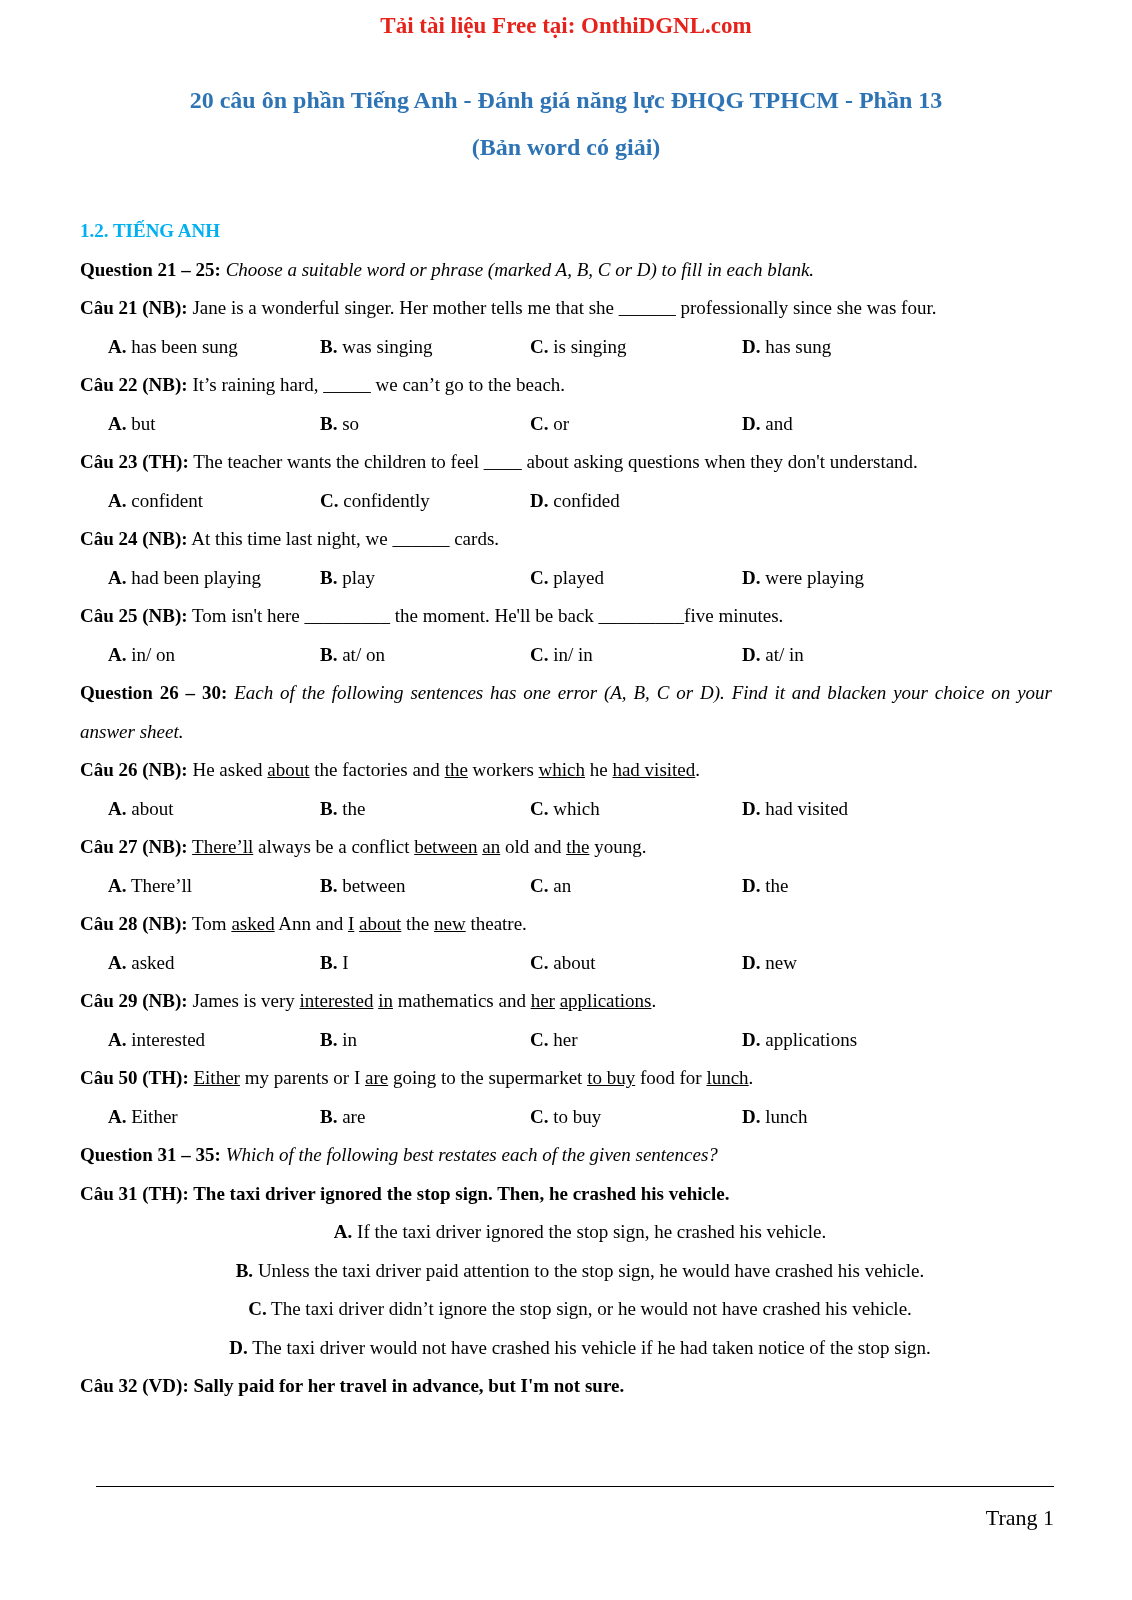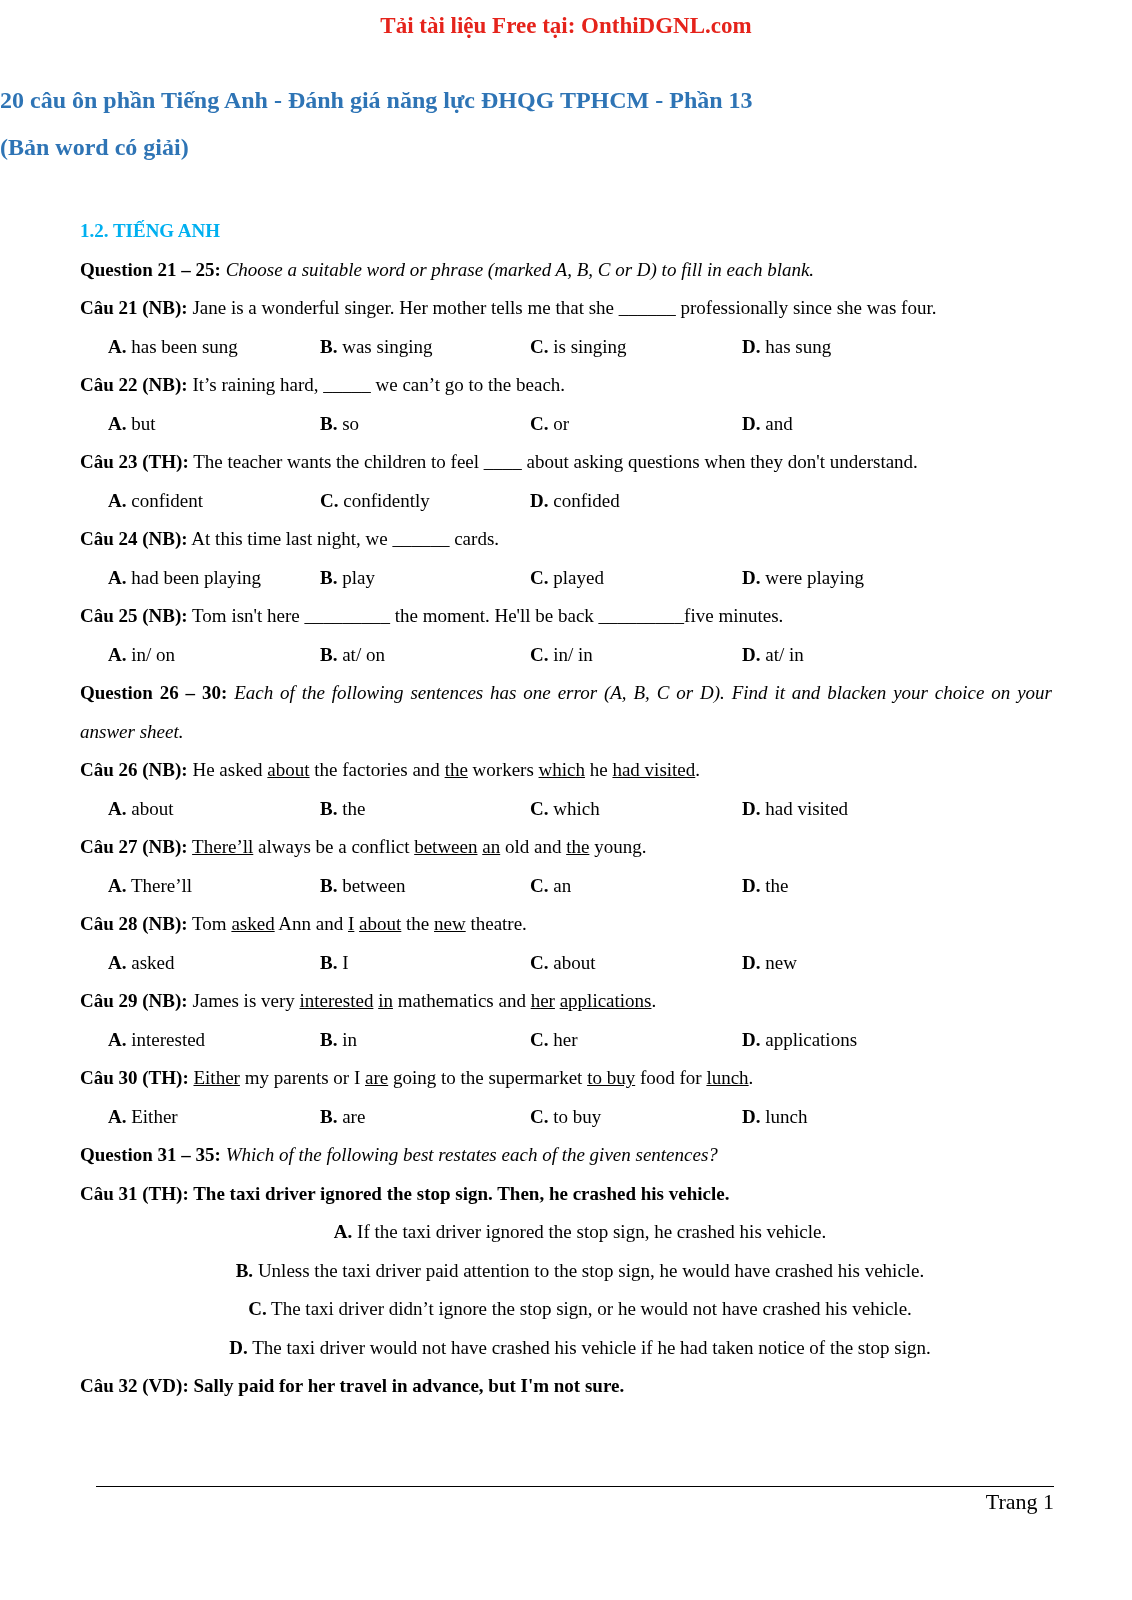--- a/index.html
+++ b/index.html
@@ -16,20 +16,21 @@
   }
   .watermark {
     text-align: center;
     font-weight: bold;
     font-size: 23px;
     line-height: 28px;
     color: #e5231b;
   }
   .title {
     margin-top: 37px;
+    text-align: center;
     font-weight: bold;
     font-size: 24px;
     line-height: 47px;
     color: #2e74b5;
   }
   .doc {
     margin: 41px 80px 0 80px;
     font-size: 19px;
     line-height: 38.5px;
   }
@@ -45,21 +46,21 @@
     padding-left: 28px;
   }
   .opt b { font-weight: bold; }
   .long { padding-left: 28px; text-align: center; }
   .footer {
     position: absolute;
     left: 96px;
     right: 78px;
     top: 1486px;
     border-top: 1.5px solid #000000;
-    padding-top: 0;
+    padding-top: 16px;
     text-align: right;
     font-size: 22px;
     line-height: 30px;
   }
 </style>
 </head>
 <body>
 
 <div class="page">
 
@@ -144,21 +145,21 @@
       </div>
 
     <p class="para"><b>Câu 29 (NB):</b><span><span> James is very </span><span style="text-decoration: underline;">interested</span><span> </span><span style="text-decoration: underline;">in</span><span> mathematics and </span><span style="text-decoration: underline;">her</span><span> </span><span style="text-decoration: underline;">applications</span><span>.</span></span></p>
     <div class="opts">
         <span class="opt"><b>A.</b> interested</span>
         <span class="opt"><b>B.</b> in</span>
         <span class="opt"><b>C.</b> her</span>
         <span class="opt"><b>D.</b> applications</span>
       </div>
 
-    <p class="para"><b>Câu 30 (TH):</b><span><span> </span><span style="text-decoration: underline;">Either</span><span> my parents or I </span><span style="text-decoration: underline;">are</span><span> going to the supermarket </span><span style="text-decoration: underline;">to buy</span><span> food for </span><span style="text-decoration: underline;">lunch</span><span>.</span></span></p>
+    <p class="para"><b>Câu 50 (TH):</b><span><span> </span><span style="text-decoration: underline;">Either</span><span> my parents or I </span><span style="text-decoration: underline;">are</span><span> going to the supermarket </span><span style="text-decoration: underline;">to buy</span><span> food for </span><span style="text-decoration: underline;">lunch</span><span>.</span></span></p>
     <div class="opts">
         <span class="opt"><b>A.</b> Either</span>
         <span class="opt"><b>B.</b> are</span>
         <span class="opt"><b>C.</b> to buy</span>
         <span class="opt"><b>D.</b> lunch</span>
       </div>
 
     <p class="para"><b>Question 31 – 35:</b><i> Which of the following best restates each of the given sentences?</i></p>
 
     <p class="para"><b>Câu 31 (TH):</b><b> The taxi driver ignored the stop sign. Then, he crashed his vehicle.</b></p>

